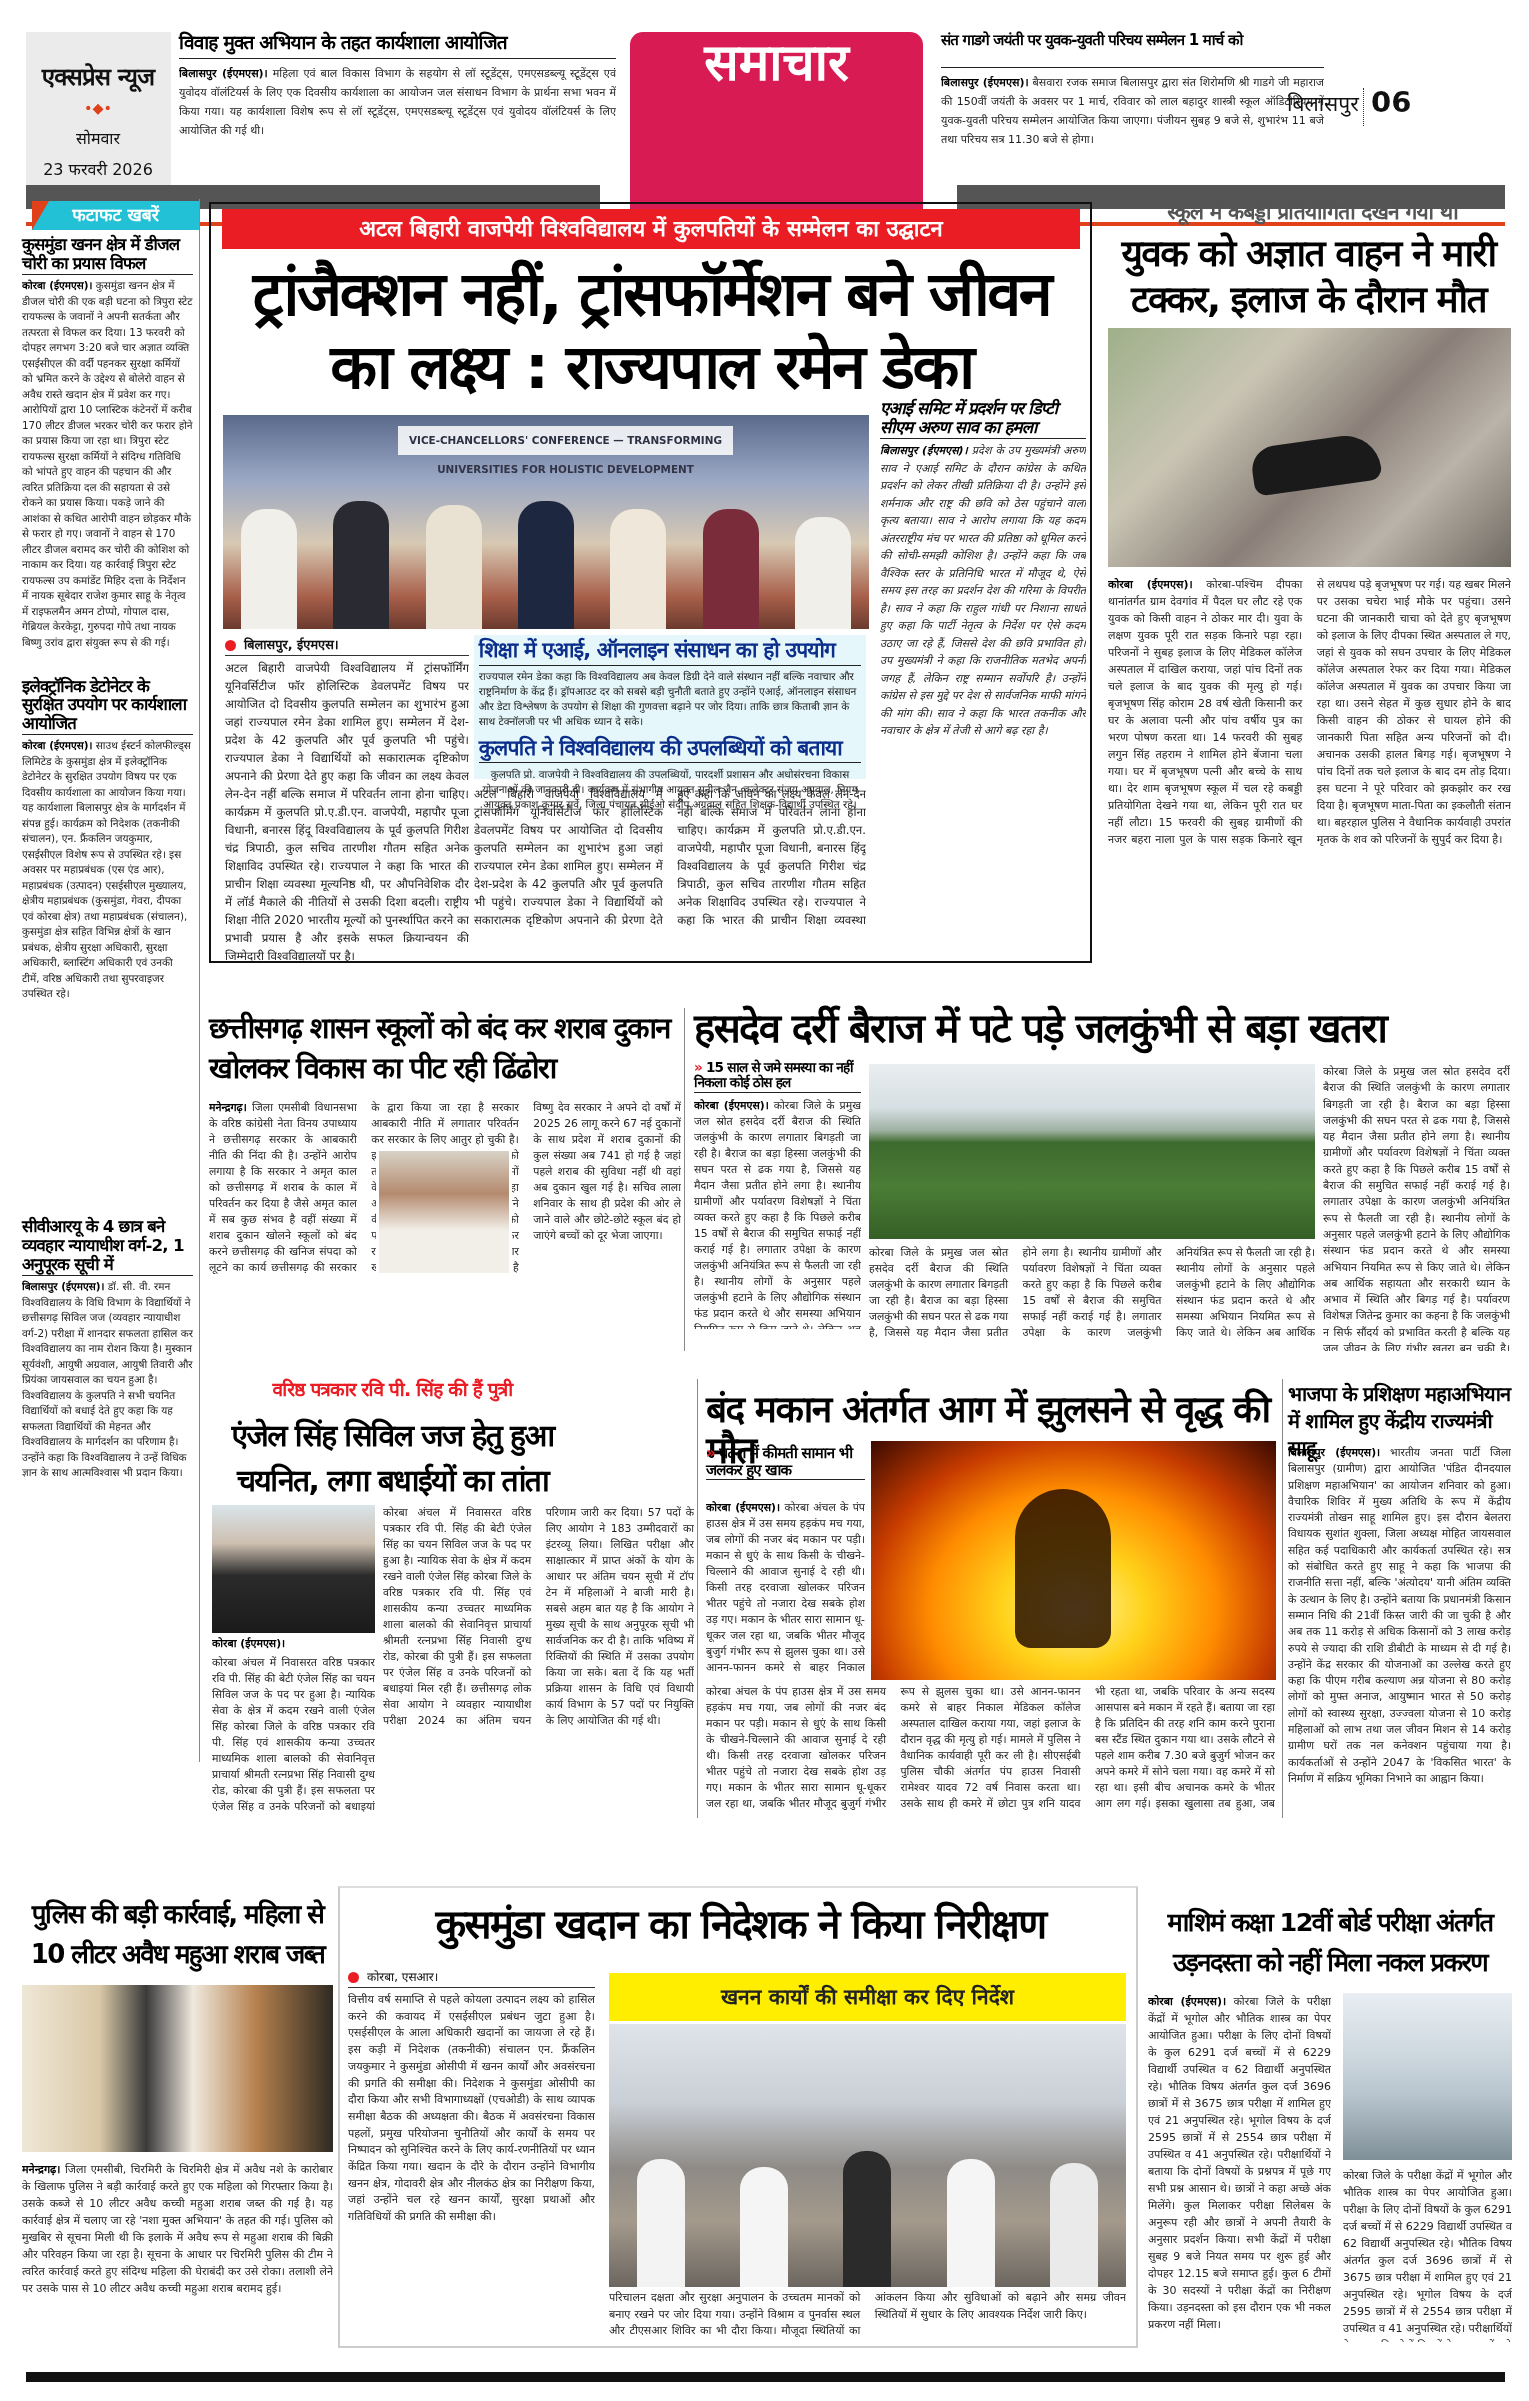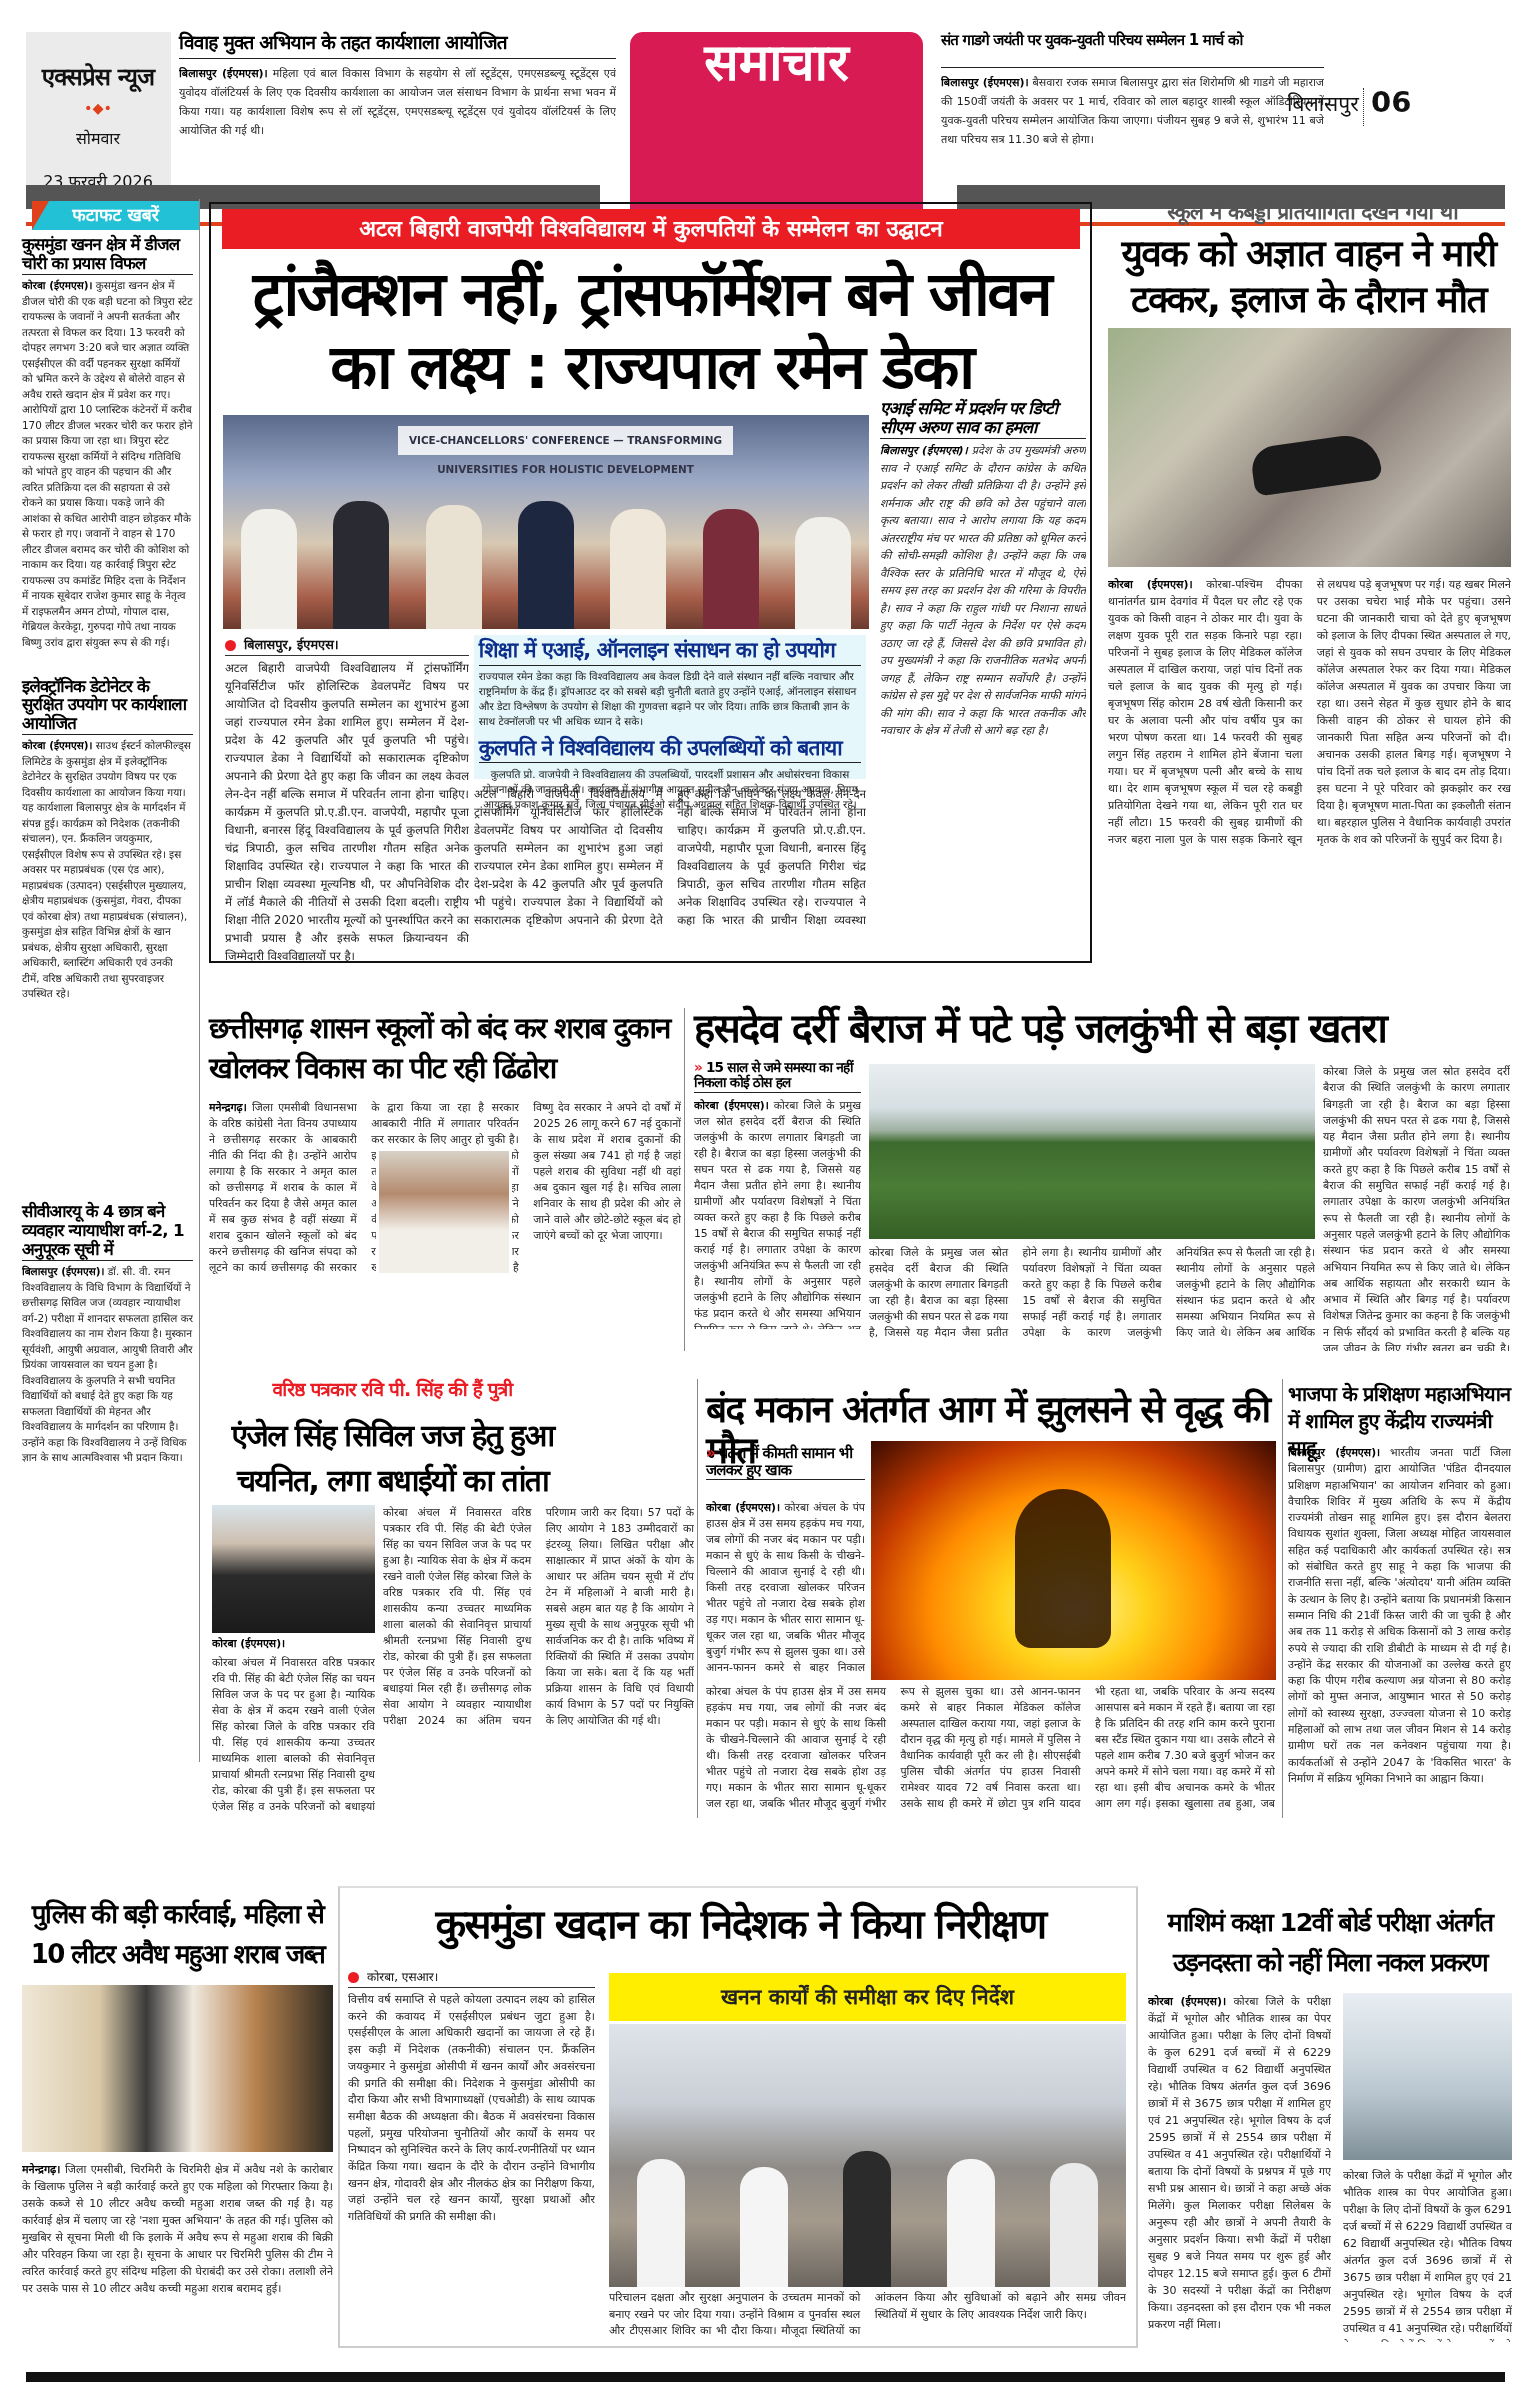--- a/index.html
+++ b/index.html
@@ -12,21 +12,21 @@
 .photo{background:#888;overflow:hidden}
 .cols2{column-count:2;column-gap:14.4px}
 .cols3{column-count:3;column-gap:14.4px}
 .vline{position:absolute;width:0.8px;background:#888}
 .ital{font-style:italic}
 
 .masthead-left{left:25.5px;top:32px;width:145px;height:159px;background:#ebebeb;text-align:center}
 .brand{font-size:24px;font-weight:bold;margin-top:27px;letter-spacing:-0.8px}
 .diamonds{color:#e0401a;font-size:14.4px;margin-top:8px}
 .day{font-size:16px;margin-top:11px}
-.date{font-size:16px;margin-top:21px}
+.date{font-size:16px;margin-top:9px}
 .section-badge{left:630px;top:32px;width:293px;height:203px;background:#d81b52;border-radius:12.8px 12.8px 0 0;color:#fff;text-align:center}
 .section-badge .l1{font-size:51px;font-weight:bold;margin-top:40px;line-height:1.2}
 .section-badge .l2{font-size:51px;font-weight:bold;line-height:1.2}
 .greybar{background:#555;height:24px}
 .orangeline{left:25.5px;top:222px;width:1479px;height:4px;background:#e0401a}
 .fatafat{left:32px;top:201px;width:167px;height:29px;background:#22c1d6;color:#fff;font-size:17.5px;font-weight:bold;text-align:center;line-height:29px}
 .fatafat:before{content:"";position:absolute;left:0;top:0;border-left:17.5px solid #e0401a;border-right:12.8px solid transparent;border-bottom:29px solid transparent}
 .redbar{background:#ea1c24;color:#fff;font-weight:bold;text-align:center}
 .infobox{background:#e6f7fb}
 .infobox h4{font-size:21px;color:#0a2e8a;font-weight:bold;border-bottom:1.6px solid #222;padding-bottom:1.6px;margin-bottom:3.2px;letter-spacing:-0.8px}
@@ -65,21 +65,21 @@
 <div class="abs greybar" style="left:957px;top:185px;width:548px"></div>
 <div class="abs orangeline"></div>
 
 <div class="abs fatafat"><span style="position:relative">फटाफट खबरें</span></div>
 <div class="vline" style="left:199px;top:199px;height:1563px"></div>
 <div class="abs" style="left:22px;top:235px;width:171px">
   <div class="hl rule" style="font-size:16.7px;padding-bottom:1.6px">कुसमुंडा खनन क्षेत्र में डीजल चोरी का प्रयास विफल</div>
   <div class="body-txt" style="font-size:10.4px;line-height:15.5px;text-align:left;height:392px;margin-top:3.2px"><b>कोरबा (ईएमएस)।</b> <span>कुसमुंडा खनन क्षेत्र में डीजल चोरी की एक बड़ी घटना को त्रिपुरा स्टेट रायफल्स के जवानों ने अपनी सतर्कता और तत्परता से विफल कर दिया। 13 फरवरी को दोपहर लगभग 3:20 बजे चार अज्ञात व्यक्ति एसईसीएल की वर्दी पहनकर सुरक्षा कर्मियों को भ्रमित करने के उद्देश्य से बोलेरो वाहन से अवैध रास्ते खदान क्षेत्र में प्रवेश कर गए। आरोपियों द्वारा 10 प्लास्टिक कंटेनरों में करीब 170 लीटर डीजल भरकर चोरी कर फरार होने का प्रयास किया जा रहा था। त्रिपुरा स्टेट रायफल्स सुरक्षा कर्मियों ने संदिग्ध गतिविधि को भांपते हुए वाहन की पहचान की और त्वरित प्रतिक्रिया दल की सहायता से उसे रोकने का प्रयास किया। पकड़े जाने की आशंका से कथित आरोपी वाहन छोड़कर मौके से फरार हो गए। जवानों ने वाहन से 170 लीटर डीजल बरामद कर चोरी की कोशिश को नाकाम कर दिया। यह कार्रवाई त्रिपुरा स्टेट रायफल्स उप कमांडेंट मिहिर दत्ता के निर्देशन में नायक सूबेदार राजेश कुमार साहू के नेतृत्व में राइफलमैन अमन टोप्पो, गोपाल दास, गेब्रियल केरकेट्टा, गुरुपदा गोपे तथा नायक बिष्णु उरांव द्वारा संयुक्त रूप से की गई।</span></div>
   <div class="hl rule" style="font-size:16.7px;padding-bottom:1.6px;margin-top:6.4px">इलेक्ट्रॉनिक डेटोनेटर के सुरक्षित उपयोग पर कार्यशाला आयोजित</div>
   <div class="body-txt" style="font-size:10.4px;line-height:15.5px;text-align:left;height:464px;margin-top:3.2px"><b>कोरबा (ईएमएस)।</b> <span>साउथ ईस्टर्न कोलफील्ड्स लिमिटेड के कुसमुंडा क्षेत्र में इलेक्ट्रॉनिक डेटोनेटर के सुरक्षित उपयोग विषय पर एक दिवसीय कार्यशाला का आयोजन किया गया। यह कार्यशाला बिलासपुर क्षेत्र के मार्गदर्शन में संपन्न हुई। कार्यक्रम को निदेशक (तकनीकी संचालन), एन. फ्रैंकलिन जयकुमार, एसईसीएल विशेष रूप से उपस्थित रहे। इस अवसर पर महाप्रबंधक (एस एंड आर), महाप्रबंधक (उत्पादन) एसईसीएल मुख्यालय, क्षेत्रीय महाप्रबंधक (कुसमुंडा, गेवरा, दीपका एवं कोरबा क्षेत्र) तथा महाप्रबंधक (संचालन), कुसमुंडा क्षेत्र सहित विभिन्न क्षेत्रों के खान प्रबंधक, क्षेत्रीय सुरक्षा अधिकारी, सुरक्षा अधिकारी, ब्लास्टिंग अधिकारी एवं उनकी टीमें, वरिष्ठ अधिकारी तथा सुपरवाइजर उपस्थित रहे।</span></div>
-  <div class="hl rule" style="font-size:16.7px;padding-bottom:1.6px;margin-top:0">सीवीआरयू के 4 छात्र बने व्यवहार न्यायाधीश वर्ग-2, 1 अनुपूरक सूची में</div>
+  <div class="hl rule" style="font-size:16.7px;padding-bottom:1.6px;margin-top:15px">सीवीआरयू के 4 छात्र बने व्यवहार न्यायाधीश वर्ग-2, 1 अनुपूरक सूची में</div>
   <div class="body-txt" style="font-size:10.4px;line-height:15.5px;text-align:left;height:446px;margin-top:3.2px"><b>बिलासपुर (ईएमएस)।</b> <span>डॉ. सी. वी. रमन विश्वविद्यालय के विधि विभाग के विद्यार्थियों ने छत्तीसगढ़ सिविल जज (व्यवहार न्यायाधीश वर्ग-2) परीक्षा में शानदार सफलता हासिल कर विश्वविद्यालय का नाम रोशन किया है। मुस्कान सूर्यवंशी, आयुषी अग्रवाल, आयुषी तिवारी और प्रियंका जायसवाल का चयन हुआ है। विश्वविद्यालय के कुलपति ने सभी चयनित विद्यार्थियों को बधाई देते हुए कहा कि यह सफलता विद्यार्थियों की मेहनत और विश्वविद्यालय के मार्गदर्शन का परिणाम है। उन्होंने कहा कि विश्वविद्यालय ने उन्हें विधिक ज्ञान के साथ आत्मविश्वास भी प्रदान किया।</span></div>
 </div>
 
 <div class="abs" style="left:209px;top:202px;width:883px;height:761px;border:2.4px solid #111"></div>
 <div class="abs redbar" style="left:222px;top:209px;width:858px;height:40px;font-size:22px;line-height:40px">अटल बिहारी वाजपेयी विश्वविद्यालय में कुलपतियों के सम्मेलन का उद्घाटन</div>
 <div class="abs hl" style="left:225px;top:257px;width:853px;font-size:61px;line-height:73px;text-align:center;letter-spacing:-2.4px">ट्रांजैक्शन नहीं, ट्रांसफॉर्मेशन बने जीवन का लक्ष्य : राज्यपाल रमेन डेका</div>
 <div class="abs photo" style="left:223px;top:415px;width:646px;height:214px;background:linear-gradient(180deg,#5a6a8c 0%,#9aa7c4 30%,#d7c9b3 60%,#a85f4a 85%,#6b3a2e 100%)">
   <div style="position:absolute;left:175px;top:11px;width:335px;height:29px;background:#fff;opacity:.85;font-size:10.4px;color:#223;text-align:center;line-height:29px;font-weight:bold">VICE-CHANCELLORS' CONFERENCE — TRANSFORMING UNIVERSITIES FOR HOLISTIC DEVELOPMENT</div>
   <div style="position:absolute;left:0;bottom:0;width:100%;height:136px;display:flex;justify-content:space-around;align-items:flex-end">
     <div style="width:56px;height:120px;background:#f1efe9;border-radius:24px 24px 0 0"></div>

